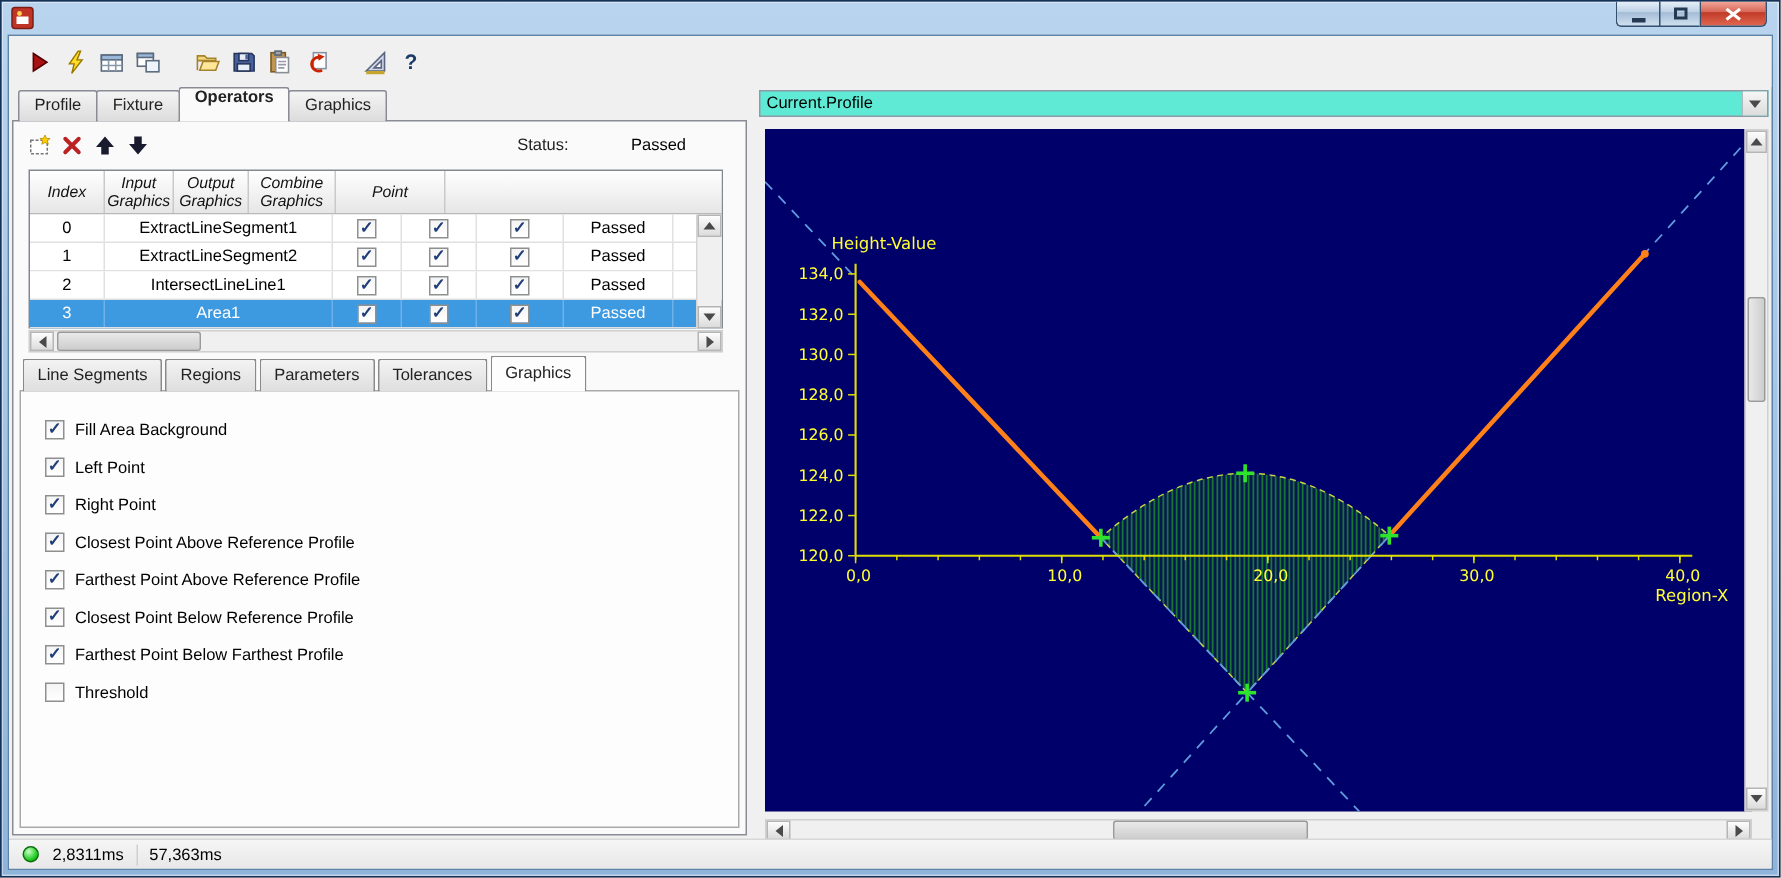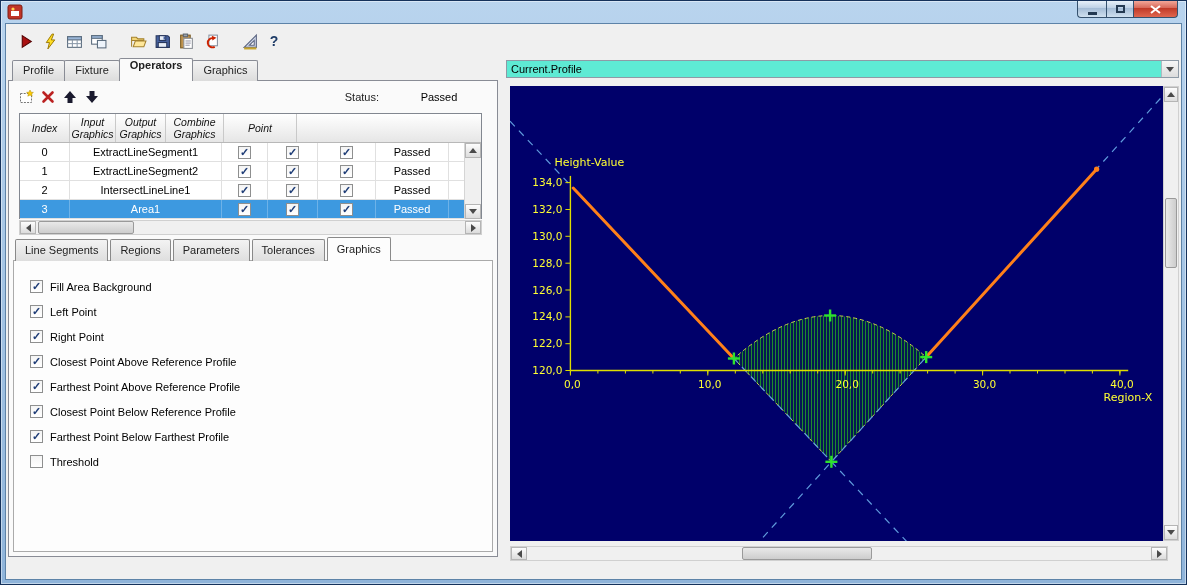--- a/index.html
+++ b/index.html
@@ -504,14 +504,20 @@
         <div class="sbtn">
             <span class="arr left"></span>
           </div>
         <div class="hthumb"></div>
         <div class="sbtn" style="margin-left:auto;">
             <span class="arr right"></span>
           </div>
       </div>
     </div>
 
+    <div class="statusbar">
+      <span class="led"></span>
+      <span class="time1">2,8311ms</span>
+      <span class="sb-sep"></span>
+      <span>57,363ms</span>
+    </div>
   </div>
 </div>
 
 </body></html>

